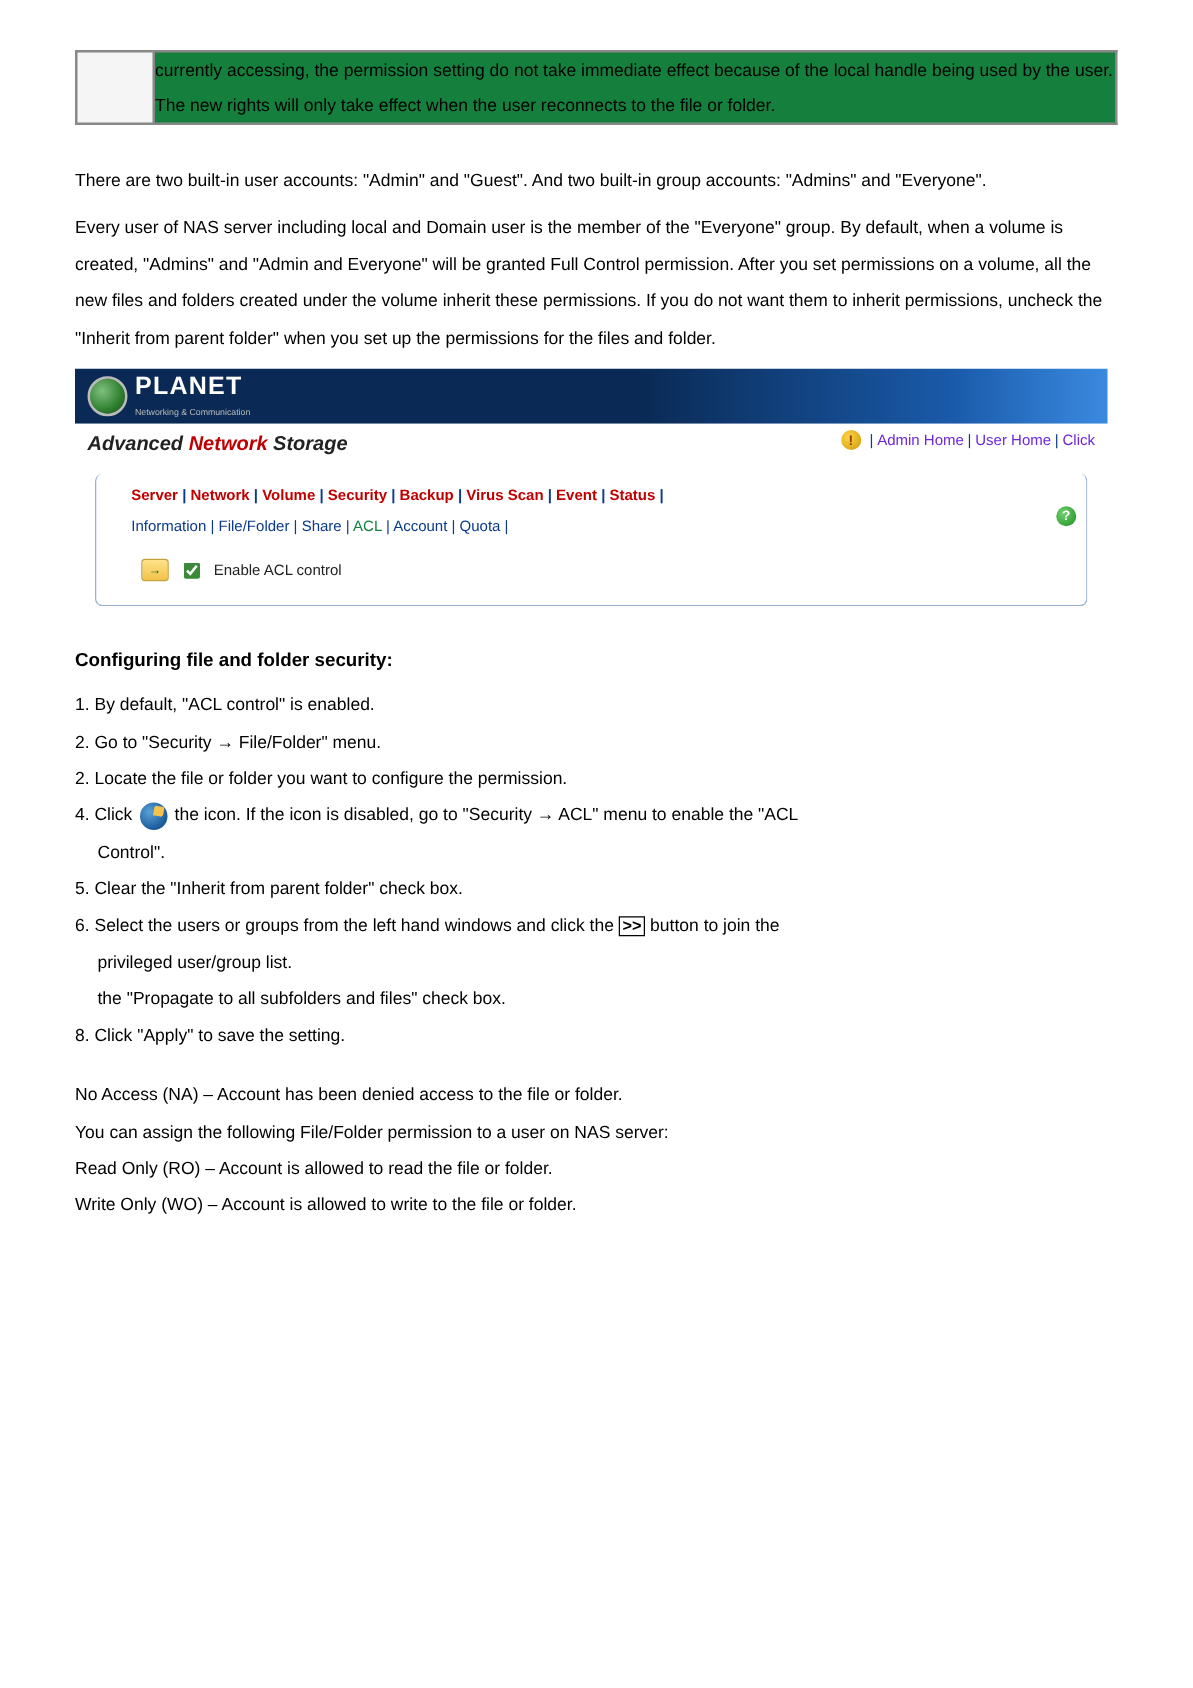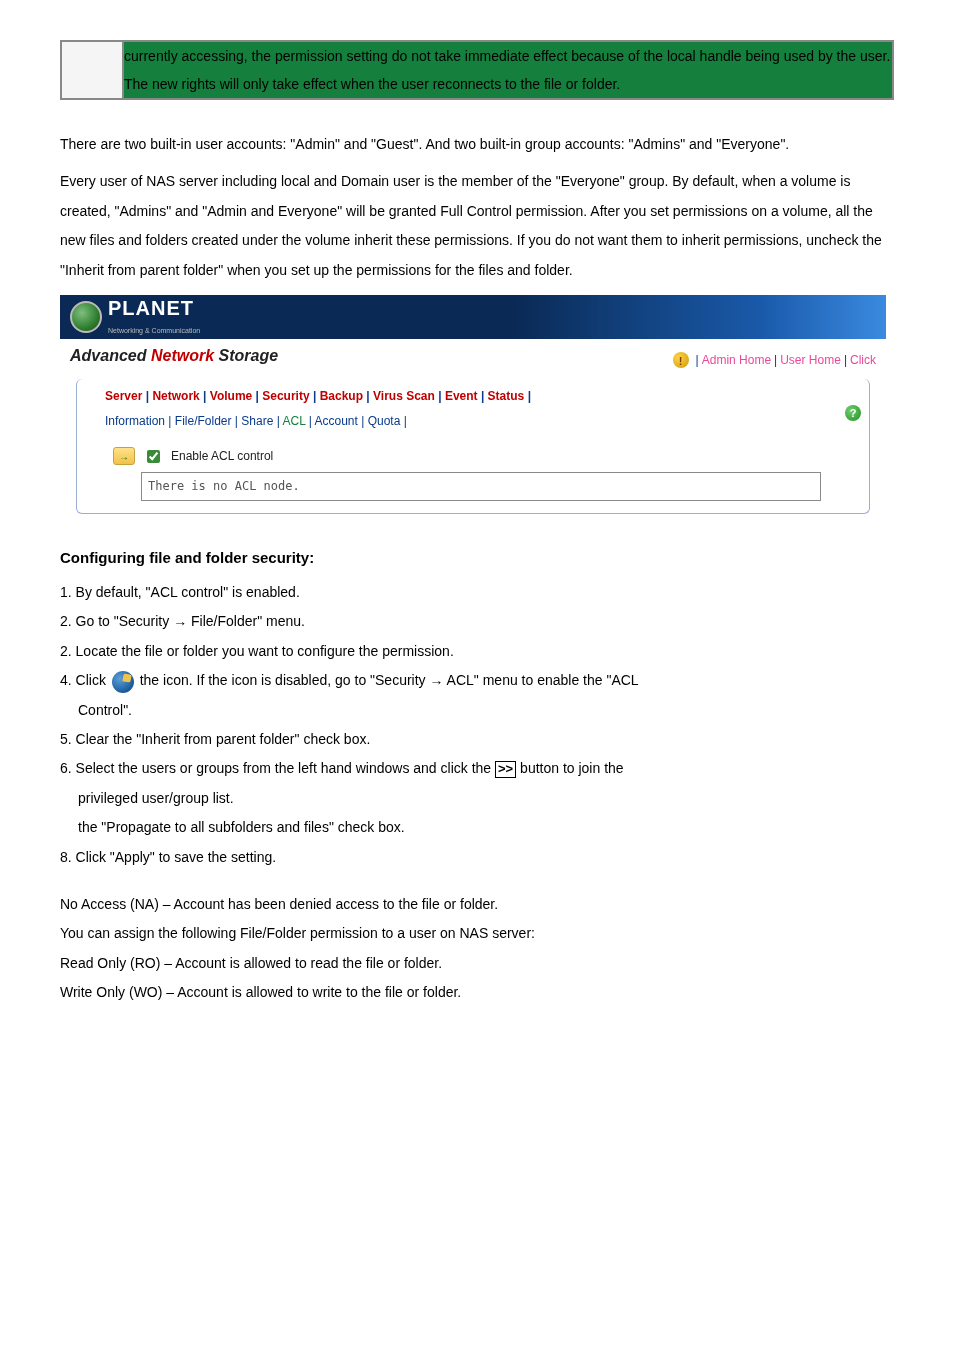--- a/index.html
+++ b/index.html
@@ -72,38 +72,38 @@
     font-size: 7px;
     color: #bbb;
     letter-spacing: 0;
     display: block;
     font-weight: normal;
   }
   .ss-bar {
     background: #fff;
     display: flex;
     justify-content: space-between;
-    align-items: flex-end;
+    align-items: flex-start;
     padding: 2px 10px 4px 10px;
   }
   .ss-bar-left {
     font-style: italic;
     font-weight: bold;
     font-size: 16px;
     color: #222;
   }
   .ss-bar-left .hl { color: #c00000; }
   .ss-bar-right {
     font-size: 12px;
     color: #0a3a8a;
     display: flex;
     align-items: center;
     gap: 3px;
   }
-  .ss-bar-right a { color: #ec4899; text-decoration: none; }
+  .ss-bar-right a { color: #6d28d9; text-decoration: none; }
   .alert-ball {
     display: inline-block;
     width: 16px;
     height: 16px;
     border-radius: 50%;
     background: radial-gradient(circle at 35% 35%, #ffd24a, #cc9a00);
     position: relative;
     margin-right: 4px;
   }
   .alert-ball::after {
@@ -290,21 +290,20 @@
       <span>Information</span> | <span>File/Folder</span> | <span>Share</span> | <span class="bold">ACL</span> | <span>Account</span> | <span>Quota</span> |
     </div>
     <div class="help-ball">?</div>
 
     <div class="ss-controls">
       <div class="ss-row">
         <div class="go-btn">→</div>
         <input type="checkbox" class="ss-checkbox" checked="" style="">
         <span>Enable ACL control</span>
       </div>
-      <div class="ss-textfield">There is no ACL node.</div>
     </div>
   </div>
 </div>
 
 <h4 class="section">Configuring file and folder security:</h4>
 
 <ul class="num-list">
   <li>1. By default, "ACL control" is enabled.</li>
   <li>2. Go to "Security → File/Folder" menu.</li>
   <li>2. Locate the file or folder you want to configure the permission.</li>

